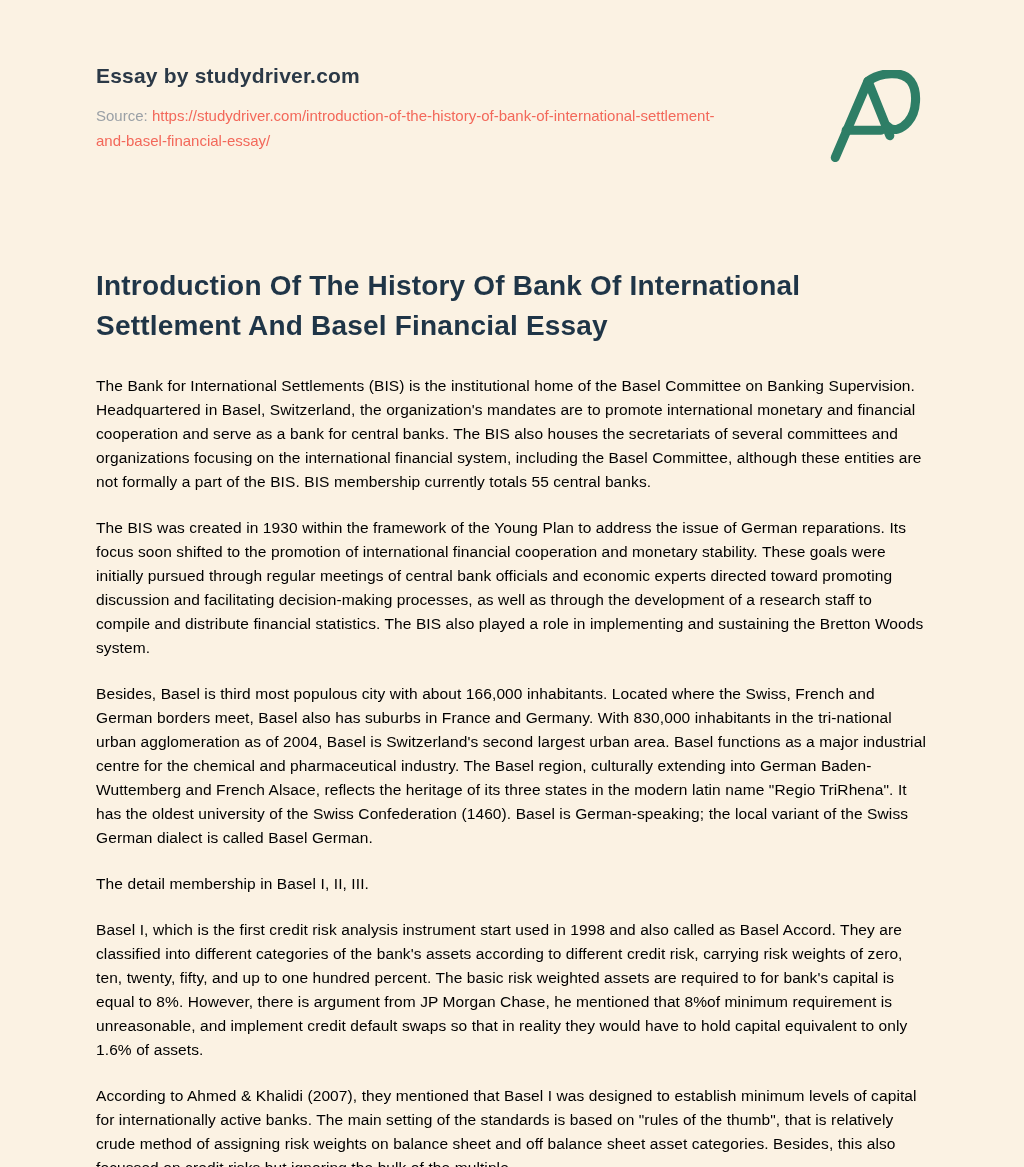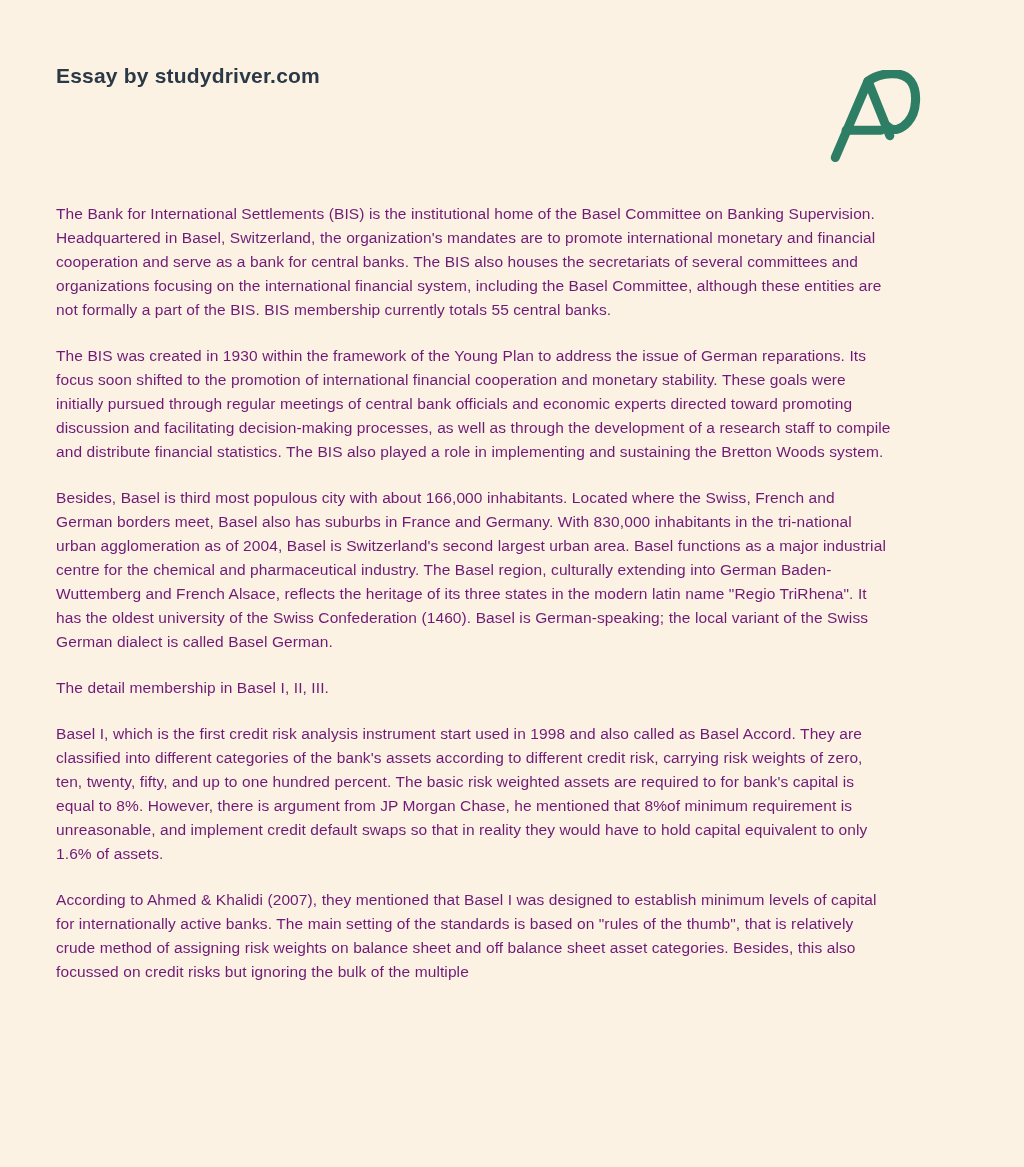--- a/index.html
+++ b/index.html
@@ -12,21 +12,21 @@
 
   body {
     background: #fbf2e3;
     font-family: "Liberation Sans", "DejaVu Sans", sans-serif;
     color: #57636f;
   }
 
   .page {
     width: 1024px;
     height: 931px;
-    padding: 64px 96px 0 56px;
+    padding: 64px 96px 0 96px;
     position: relative;
   }
 
   .header {
     display: flex;
     justify-content: space-between;
     align-items: flex-start;
     min-height: 110px;
   }
 
@@ -77,46 +77,51 @@
   }
 
   .essay-body {
     margin-top: 28px;
     max-width: 836px;
   }
 
   .essay-body p {
     font-size: 15.5px;
     line-height: 1.55;
-    color: #701a75;
+    color: #000000;
     margin-bottom: 22px;
     letter-spacing: 0.1px;
   }
 </style>
 </head>
 <body>
 
 <div class="page">
 
   <div class="header">
     <div class="header-left">
       <h2 class="byline">Essay by studydriver.com</h2>
+      <p class="source">
+        <span class="source-label">Source:</span>
+        <a class="source-url">https://studydriver.com/introduction-of-the-history-of-bank-of-international-settlement-and-basel-financial-essay/</a>
+      </p>
     </div>
 
     <div class="logo">
       <svg viewBox="0 0 110 104" width="100" height="95" aria-hidden="true">
         <g fill="none" stroke="#2e7e66" stroke-width="10" stroke-linecap="round" stroke-linejoin="round">
           <path d="M8 96 L44 12 L68 72"></path>
           <path d="M20 66 L58 66"></path>
           <path d="M44 12 C 58 2 82 0 91 12 C 99 23 98 46 88 57 C 81 65 72 68 66 62"></path>
         </g>
       </svg>
     </div>
   </div>
 
+  <h1 class="title">Introduction Of The History Of Bank Of International Settlement And Basel Financial Essay</h1>
 
   <div class="essay-body" id="paragraphs">
       <p>The Bank for International Settlements (BIS) is the institutional home of the Basel Committee on Banking Supervision. Headquartered in Basel, Switzerland, the organization's mandates are to promote international monetary and financial cooperation and serve as a bank for central banks. The BIS also houses the secretariats of several committees and organizations focusing on the international financial system, including the Basel Committee, although these entities are not formally a part of the BIS. BIS membership currently totals 55 central banks.</p>
       <p>The BIS was created in 1930 within the framework of the Young Plan to address the issue of German reparations. Its focus soon shifted to the promotion of international financial cooperation and monetary stability. These goals were initially pursued through regular meetings of central bank officials and economic experts directed toward promoting discussion and facilitating decision-making processes, as well as through the development of a research staff to compile and distribute financial statistics. The BIS also played a role in implementing and sustaining the Bretton Woods system.</p>
       <p>Besides, Basel is third most populous city with about 166,000 inhabitants. Located where the Swiss, French and German borders meet, Basel also has suburbs in France and Germany. With 830,000 inhabitants in the tri-national urban agglomeration as of 2004, Basel is Switzerland's second largest urban area. Basel functions as a major industrial centre for the chemical and pharmaceutical industry. The Basel region, culturally extending into German Baden-Wuttemberg and French Alsace, reflects the heritage of its three states in the modern latin name "Regio TriRhena". It has the oldest university of the Swiss Confederation (1460). Basel is German-speaking; the local variant of the Swiss German dialect is called Basel German.</p>
       <p>The detail membership in Basel I, II, III.</p>
       <p>Basel I, which is the first credit risk analysis instrument start used in 1998 and also called as Basel Accord. They are classified into different categories of the bank's assets according to different credit risk, carrying risk weights of zero, ten, twenty, fifty, and up to one hundred percent. The basic risk weighted assets are required to for bank's capital is equal to 8%. However, there is argument from JP Morgan Chase, he mentioned that 8%of minimum requirement is unreasonable, and implement credit default swaps so that in reality they would have to hold capital equivalent to only 1.6% of assets.</p>
       <p>According to Ahmed &amp; Khalidi (2007), they mentioned that Basel I was designed to establish minimum levels of capital for internationally active banks. The main setting of the standards is based on "rules of the thumb", that is relatively crude method of assigning risk weights on balance sheet and off balance sheet asset categories. Besides, this also focussed on credit risks but ignoring the bulk of the multiple</p>
     </div>
 

